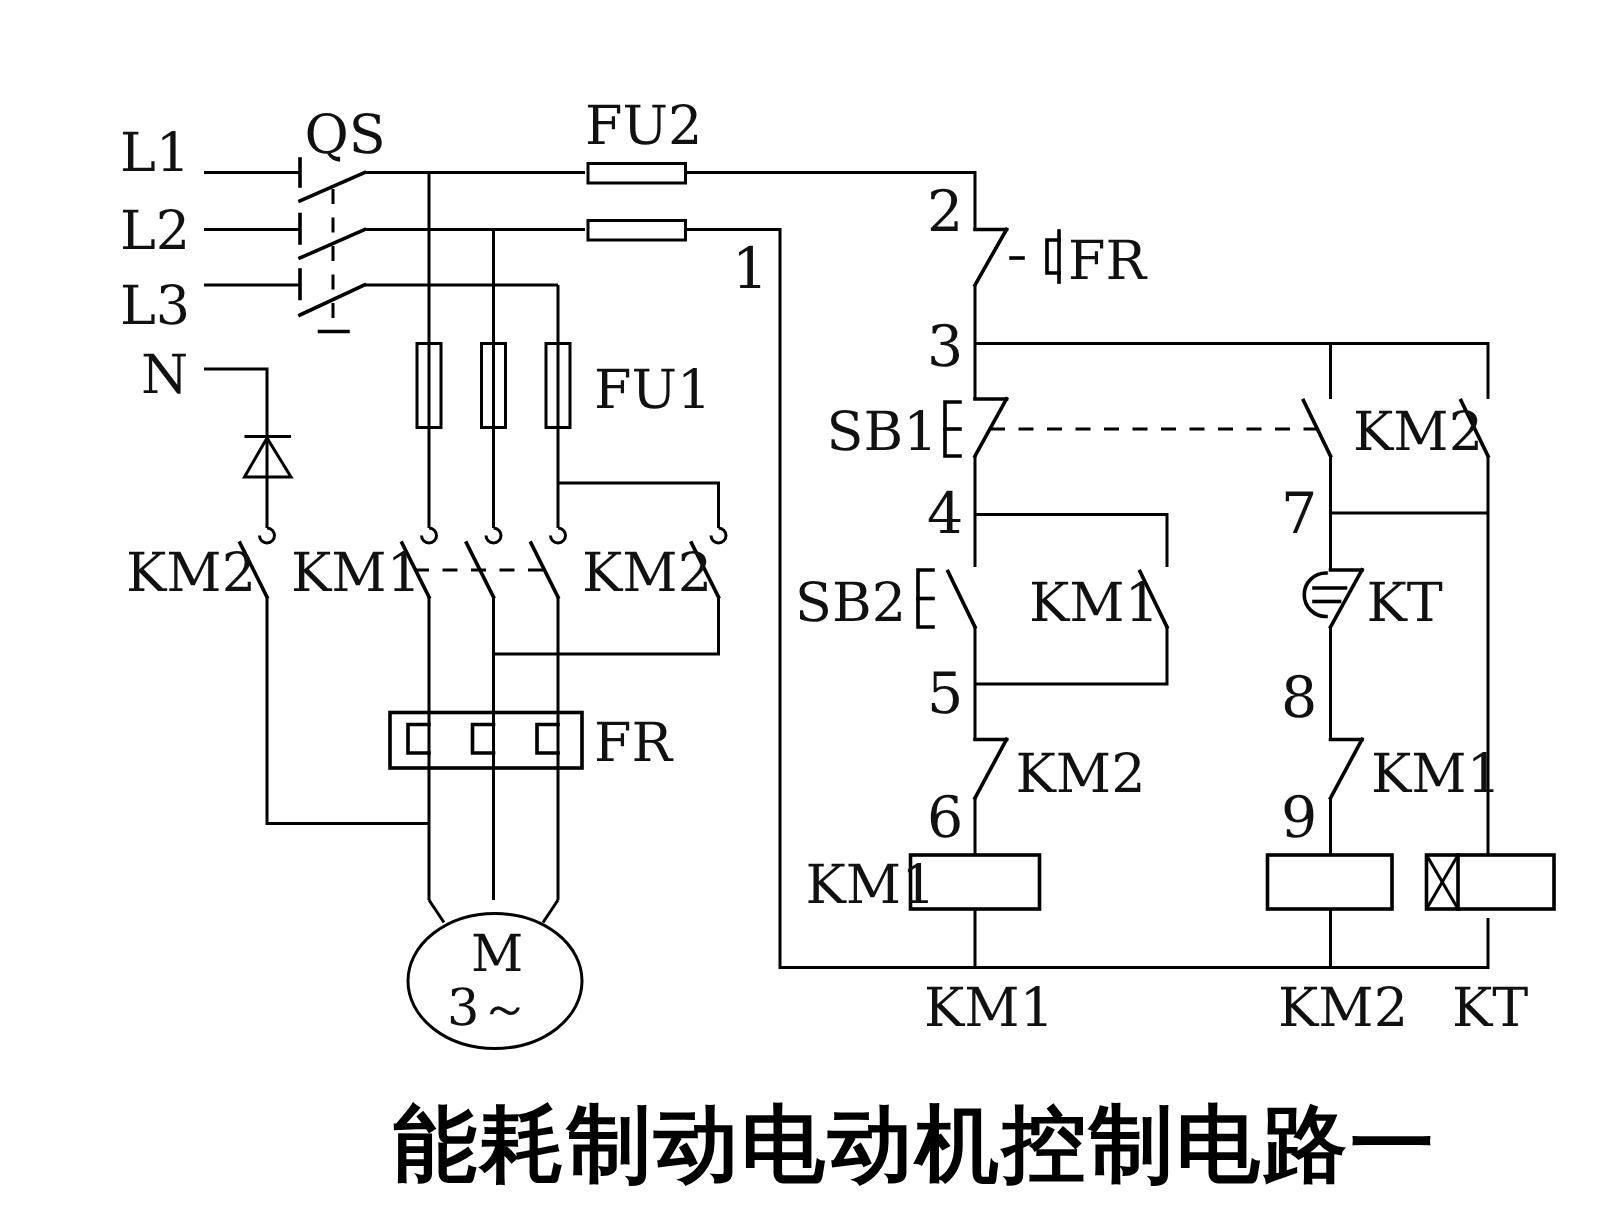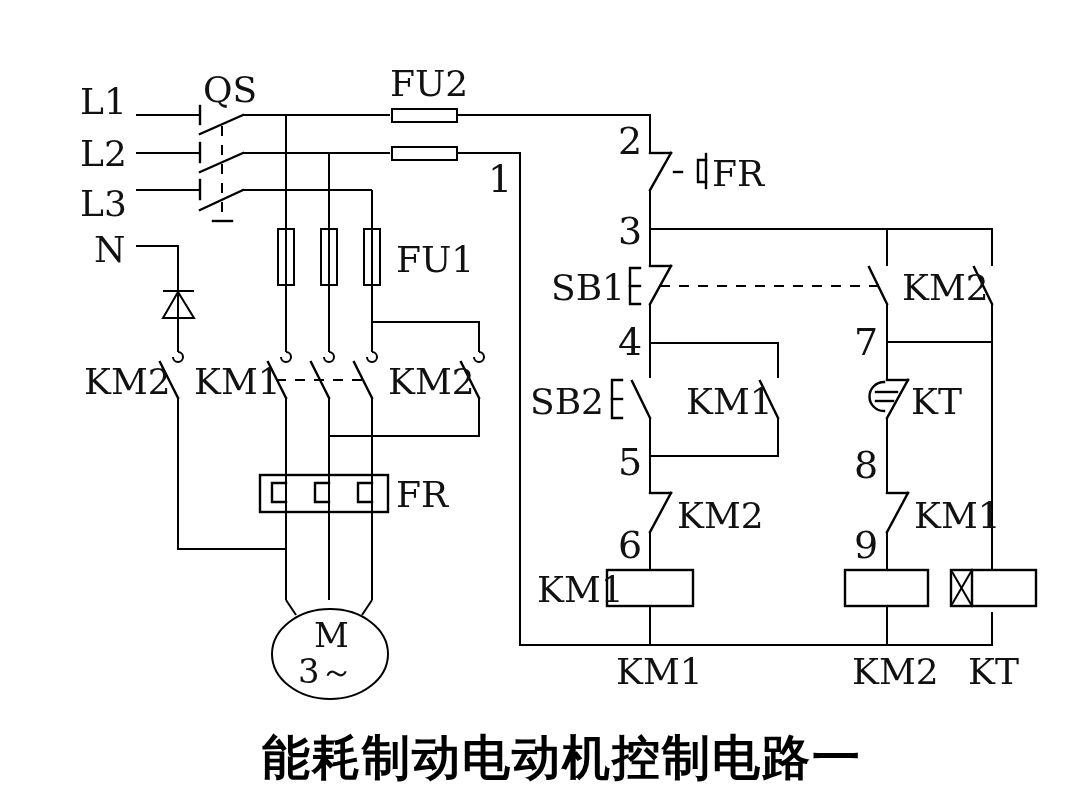--- a/index.html
+++ b/index.html
@@ -5,21 +5,21 @@
   html, body { margin: 0; padding: 0; background: #ffffff; }
   body { width: 1080px; height: 810px; position: relative; overflow: hidden; }
   #diagram { position: absolute; left: 0; top: 0; }
   .w { stroke: #000; stroke-width: 2.4; fill: none; stroke-linecap: square; }
   .thin { stroke: #000; stroke-width: 2; fill: none; }
   .dash { stroke: #000; stroke-width: 2; fill: none; stroke-dasharray: 10 9; }
   .lbl { font-family: "DejaVu Serif", serif; font-size: 36px; fill: #111; }
   .num { font-family: "DejaVu Serif", serif; font-size: 38px; fill: #111; }
   .motor-txt { font-family: "DejaVu Serif", serif; font-size: 34px; fill: #111; }
   .title { position: absolute; left: 262px; top: 726px; font-family: "DejaVu Sans", sans-serif;
-           font-size: 48px; font-weight: bold; color: #000; letter-spacing: 2px; white-space: nowrap; }
+           font-size: 56px; font-weight: bold; color: #000; letter-spacing: 2px; white-space: nowrap; }
 </style>
 </head>
 <body>
 
 <svg id="diagram" width="1080" height="810" viewBox="0 0 1080 810">
 
   <g>
     <line class="thin" x1="136" y1="115" x2="200" y2="115"></line>
     <line class="thin" x1="136" y1="153" x2="200" y2="153"></line>
     <line class="thin" x1="136" y1="190" x2="200" y2="190"></line>

